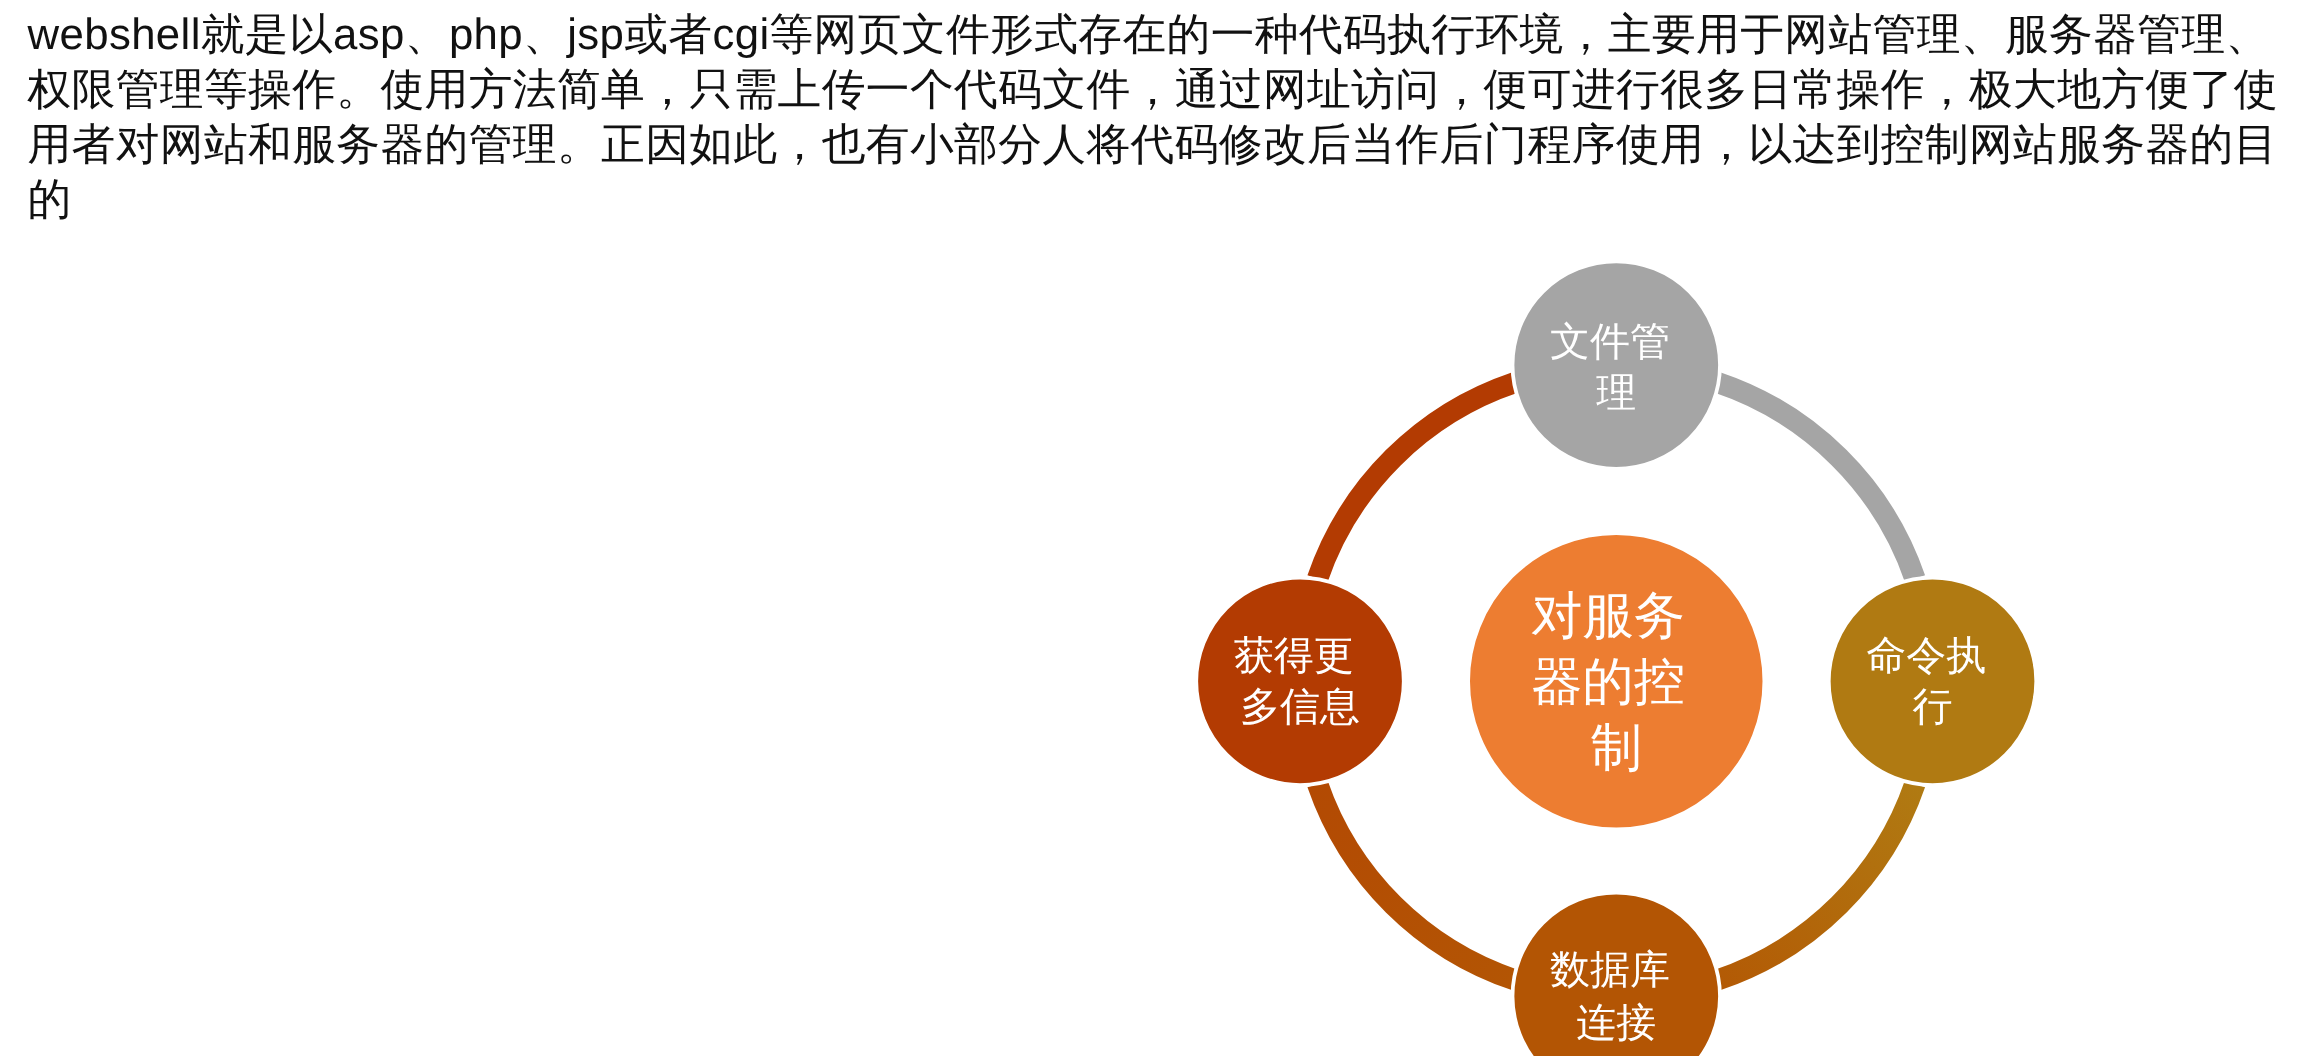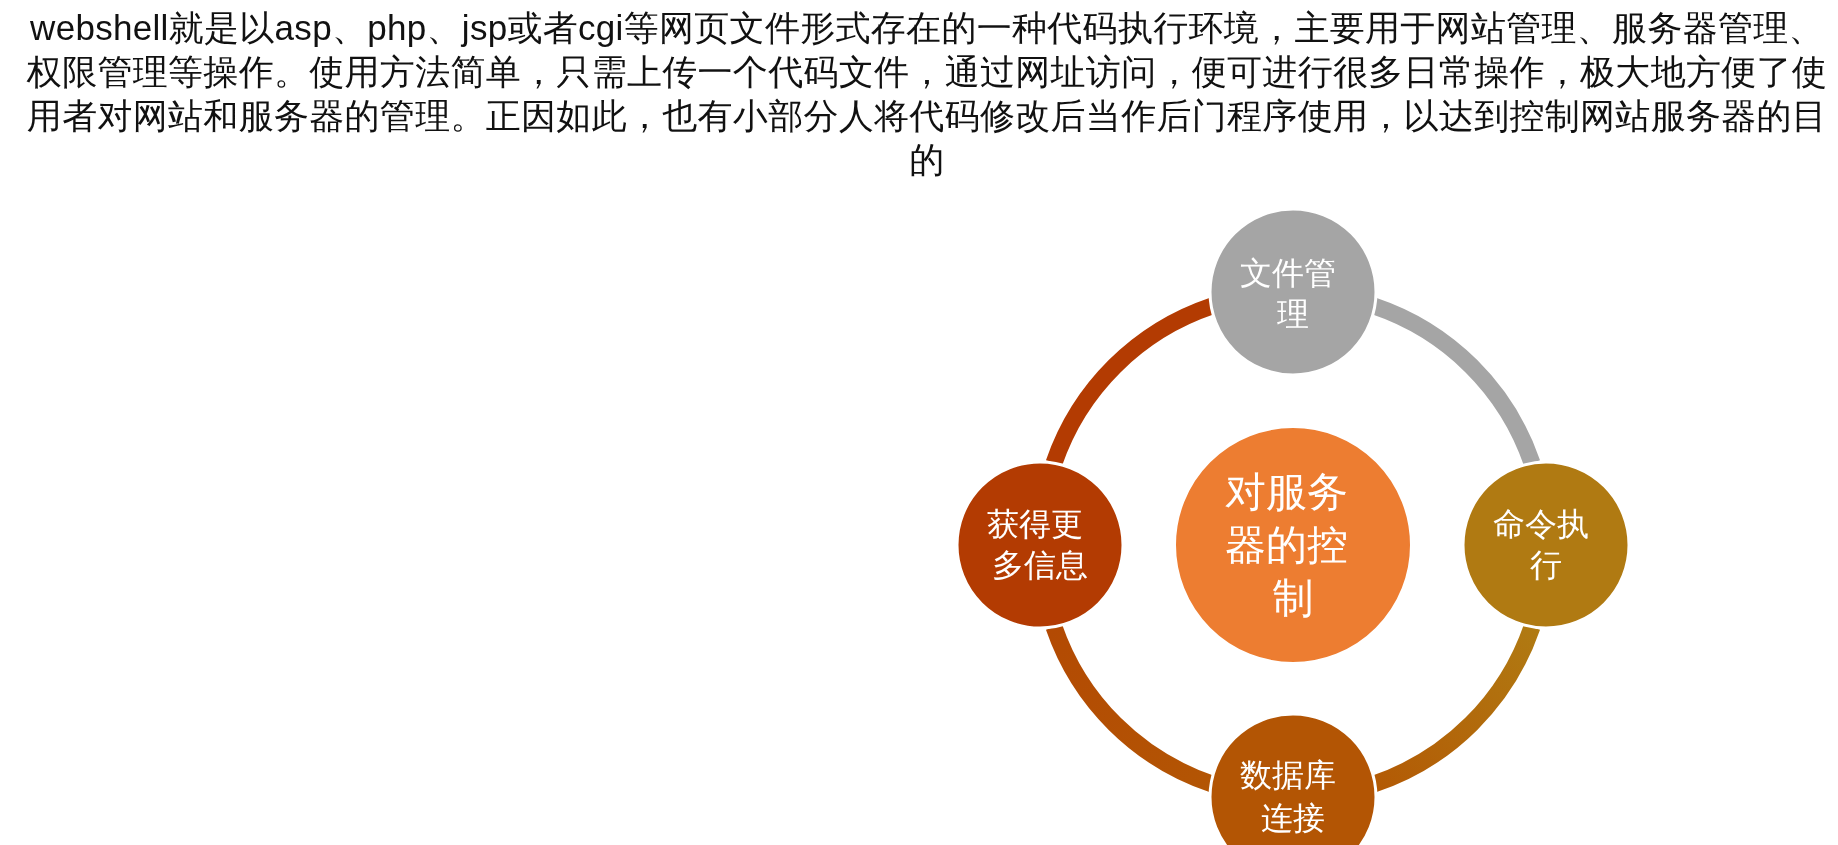--- a/index.html
+++ b/index.html
@@ -2,21 +2,20 @@
 <html><head>
 <meta charset="utf-8">
 <style>
   html, body { margin: 0; padding: 0; background: #ffffff; }
   body { width: 1838px; height: 845px; position: relative; overflow: hidden; }
   .para {
     position: absolute; left: 22px; top: 6px; width: 1810px;
     font-family: "Liberation Sans", "DejaVu Sans", sans-serif;
     font-size: 35px; line-height: 44px; color: #111111;
     letter-spacing: 0.3px;
-    text-align: center;
   }
   .diagram { position: absolute; left: 0; top: 0; width: 1838px; height: 845px; }
   .node-label {
     font-family: "DejaVu Sans", "Liberation Sans", sans-serif;
     fill: #ffffff;
     text-anchor: middle;
   }
 </style>
 </head>
 <body>

